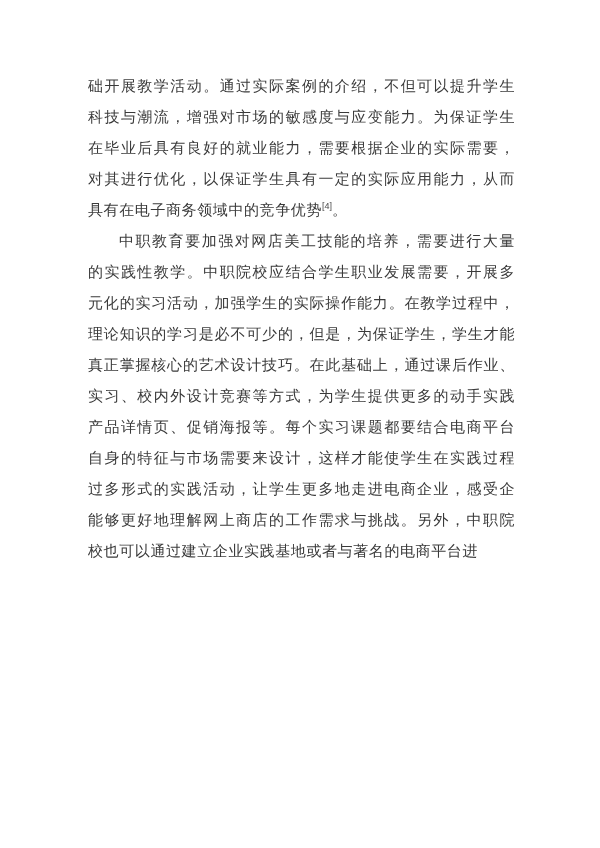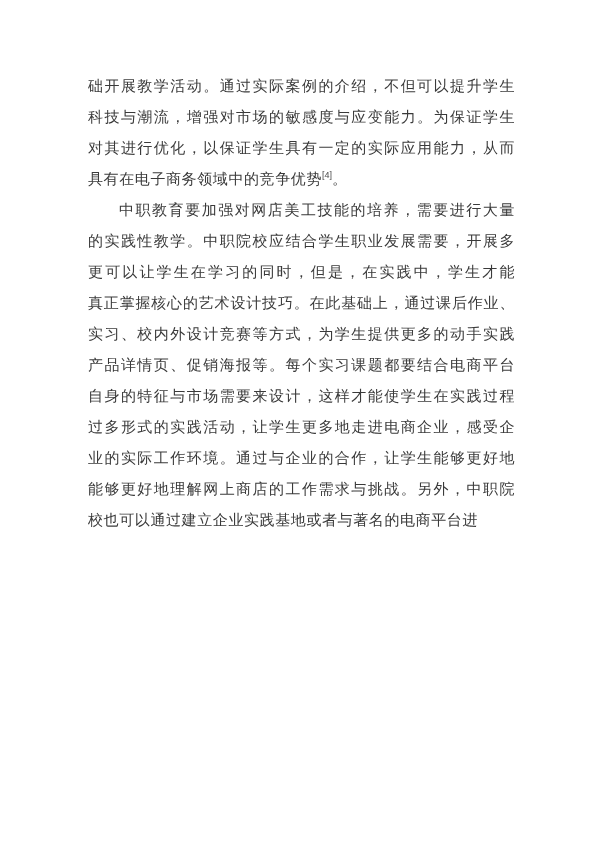--- a/index.html
+++ b/index.html
@@ -52,27 +52,28 @@
     color: #4a4a4a;
   }
 </style>
 </head>
 <body>
 
 <div class="page">
   <div class="text-block" id="text-block" style="color: rgb(58, 58, 58);">
       <div class="line justify">础开展教学活动。通过实际案例的介绍，不但可以提升学生</div>
       <div class="line justify">科技与潮流，增强对市场的敏感度与应变能力。为保证学生</div>
+      <div class="line justify">在毕业后具有良好的就业能力，需要根据企业的实际需要，</div>
       <div class="line justify">对其进行优化，以保证学生具有一定的实际应用能力，从而</div>
       <div class="line"><span>具有在电子商务领域中的竞争优势</span><sup class="cite">[4]</sup><span>。</span></div>
       <div class="line justify indent-para">中职教育要加强对网店美工技能的培养，需要进行大量</div>
       <div class="line justify">的实践性教学。中职院校应结合学生职业发展需要，开展多</div>
-      <div class="line justify">更可以让学生在学习的同时，但是，在实践中，学生才能</div>
+      <div class="line justify">元化的实习活动，加强学生的实际操作能力。在教学过程中，</div>
+      <div class="line justify">理论知识的学习是必不可少的，但是，为保证学生，学生才能</div>
       <div class="line justify">真正掌握核心的艺术设计技巧。在此基础上，通过课后作业、</div>
       <div class="line justify">实习、校内外设计竞赛等方式，为学生提供更多的动手实践</div>
       <div class="line justify">产品详情页、促销海报等。每个实习课题都要结合电商平台</div>
       <div class="line justify">自身的特征与市场需要来设计，这样才能使学生在实践过程</div>
       <div class="line justify">过多形式的实践活动，让学生更多地走进电商企业，感受企</div>
-      <div class="line justify">业的实际工作环境。通过与企业的合作，让学生能够更好地</div>
       <div class="line justify">能够更好地理解网上商店的工作需求与挑战。另外，中职院</div>
       <div class="line">校也可以通过建立企业实践基地或者与著名的电商平台进</div>
     </div>
 </div>
 
 </body></html>

